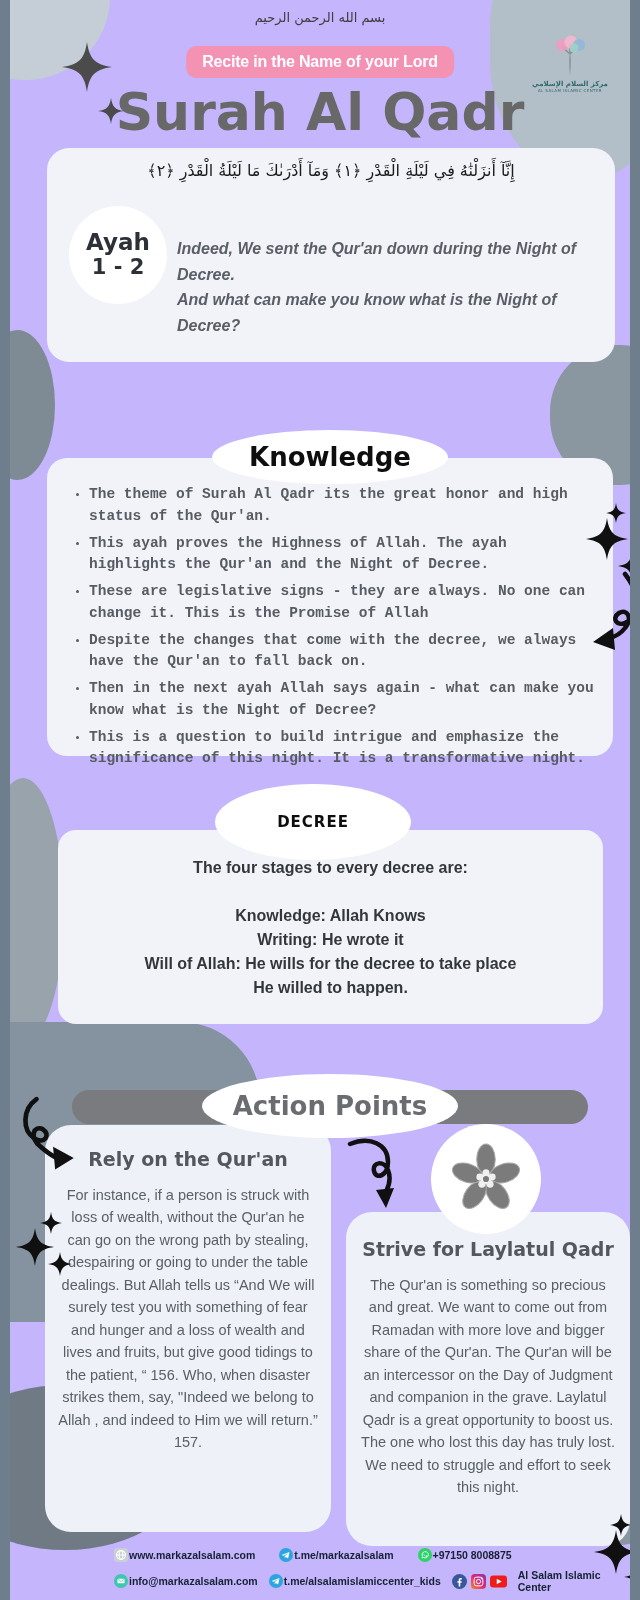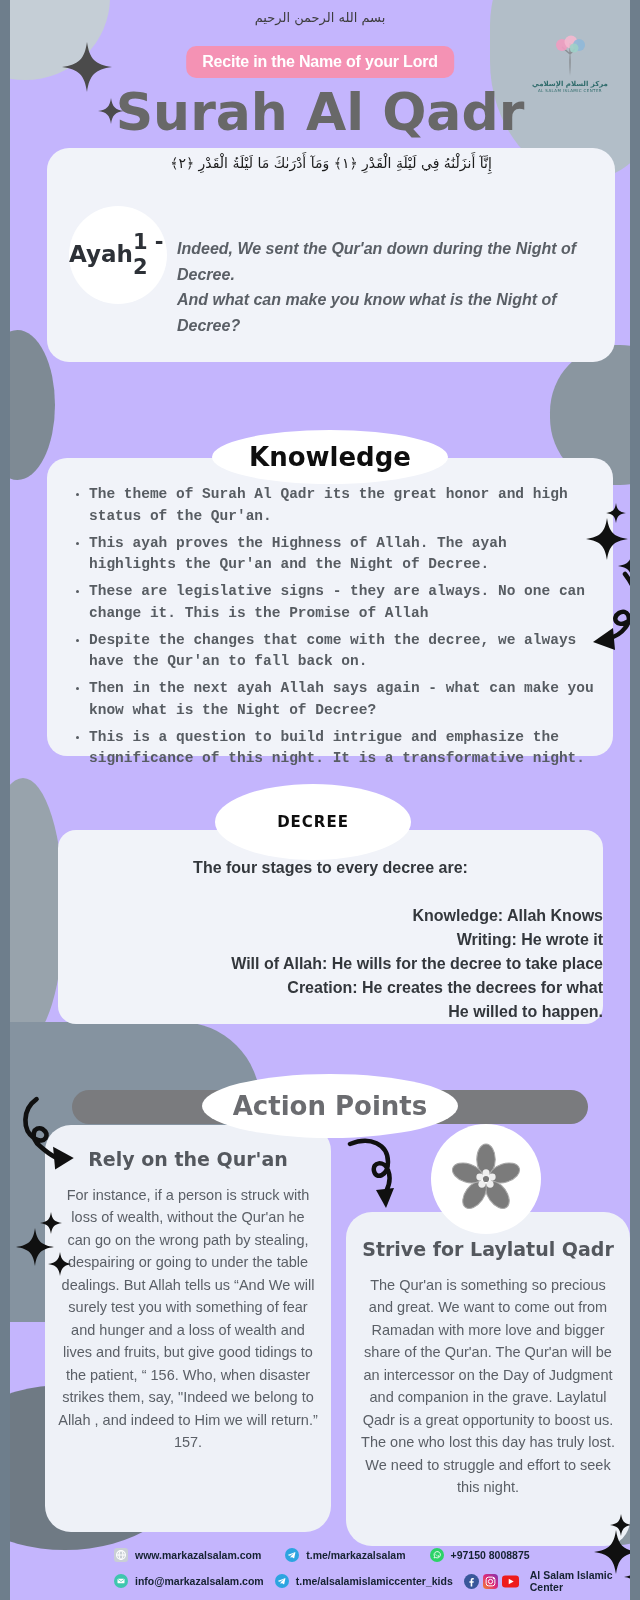--- a/index.html
+++ b/index.html
@@ -31,64 +31,64 @@
     font-family:"Liberation Sans",sans-serif;font-weight:bold;font-size:16px;letter-spacing:-0.2px;white-space:nowrap;}
   .title{position:absolute;left:0;top:82px;width:100%;text-align:center;
     color:#686868;font-weight:bold;font-size:52px;letter-spacing:0px;}
   .logo{position:absolute;right:14px;top:34px;width:92px;text-align:center;}
   .logo svg{display:block;margin:0 auto;}
   .logo .ar{font-size:7px;color:#2F6B6B;font-weight:bold;line-height:1.2;}
   .logo .en{font-size:4px;color:#2F6B6B;letter-spacing:.4px;}
   
   .card{position:absolute;background:#F1F3F9;border-radius:22px;}
   .ayah-card{left:37px;top:148px;width:568px;height:214px;}
-  .ayah-arabic{position:absolute;left:0;top:7px;width:100%;text-align:center;direction:rtl;
-    font-size:14px;color:#1b1b1b;}
+  .ayah-arabic{position:absolute;left:0;top:13px;width:100%;text-align:center;direction:rtl;
+    font-size:16px;color:#1b1b1b;}
   .ayah-circle{position:absolute;left:22px;top:58px;width:98px;height:98px;border-radius:50%;
-    background:#fff;display:flex;flex-direction:row;align-items:center;justify-content:center;
+    background:#fff;display:flex;flex-direction:column;align-items:center;justify-content:center;
     color:#2D3137;font-weight:bold;}
   .ayah-circle .l1{font-size:23px;line-height:1.1;}
   .ayah-circle .l2{font-size:21px;line-height:1.2;}
   .ayah-trans{position:absolute;left:130px;top:88px;width:428px;
     font-family:"Liberation Sans",sans-serif;font-style:italic;font-weight:bold;
     font-size:16px;color:#5A5F66;line-height:1.6;}
   
   .oval{position:absolute;background:#fff;border-radius:50%;display:flex;align-items:center;justify-content:center;z-index:3;}
   .knowledge-oval{left:202px;top:430px;width:236px;height:54px;color:#0E0E0E;font-weight:bold;font-size:26px;}
   .knowledge-card{left:37px;top:458px;width:566px;height:298px;border-radius:20px;z-index:2;}
   .knowledge-card ul{margin:26px 18px 0 14px;padding-left:28px;}
   .knowledge-card li{font-family:Liberation Mono, monospace;font-weight:bold;font-size:14.5px;
     color:#575C62;line-height:1.5;margin-bottom:5px;}
   .knowledge-card li::marker{color:#575C62;font-size:11px;}
   
   .decree-oval{left:205px;top:784px;width:196px;height:76px;color:#0E0E0E;font-weight:bold;
     font-size:15px;letter-spacing:1px;}
   .decree-card{left:48px;top:830px;width:545px;height:194px;border-radius:18px;z-index:2;}
   .decree-text{position:absolute;left:0;top:26px;width:100%;text-align:center;
     font-family:"Liberation Sans",sans-serif;font-weight:bold;font-size:16px;color:#33373C;line-height:1.5;}
-  .decree-stages{margin-top:24px;text-align:right;}
+  .decree-stages{margin-top:24px;}
   
   .action-bar{position:absolute;left:62px;top:1090px;width:516px;height:34px;border-radius:17px;background:#7A7B7E;z-index:2;}
   .action-oval{left:192px;top:1074px;width:256px;height:64px;color:#6B6C70;font-weight:bold;font-size:26px;}
   .action-card{background:#EEF1F7;border-radius:26px;z-index:2;}
   .left-card{left:35px;top:1125px;width:286px;height:407px;}
   .right-card{left:336px;top:1212px;width:284px;height:334px;}
   .action-card h3{margin:0;text-align:center;color:#54585E;font-size:19px;font-weight:bold;}
   .left-card h3{margin-top:23px;}
   .right-card h3{margin-top:26px;}
   .action-card p{margin:14px 13px 0;text-align:center;
     font-family:"Liberation Sans",sans-serif;font-weight:normal;font-size:14.5px;color:#5A5F66;line-height:1.55;}
   .flower-circle{position:absolute;left:421px;top:1124px;width:110px;height:110px;border-radius:50%;
     background:#fff;z-index:3;display:flex;align-items:center;justify-content:center;}
   
   .footer{position:absolute;left:104px;top:1548px;width:520px;
     font-family:"Liberation Sans",sans-serif;font-weight:bold;font-size:10.5px;color:#152231;z-index:4;}
   .footer .row{display:flex;align-items:center;gap:24px;margin-bottom:7px;}
   .footer .row2{gap:11px;}
-  .f-item{display:inline-flex;align-items:center;gap:7px;white-space:nowrap;}
+  .f-item{display:inline-flex;align-items:center;gap:1px;white-space:nowrap;}
   .f-item svg{display:block;}
   .socials{display:inline-flex;align-items:center;gap:4px;}
 </style>
 </head>
 <body>
 
 <div id="poster">
 
   <div class="blob blob-tl"></div>
   <div class="blob blob-tr"></div>
@@ -174,21 +174,20 @@
   </div>
 
   <div class="oval decree-oval">DECREE</div>
   <div class="card decree-card">
     <div class="decree-text">
       <div>The four stages to every decree are:</div>
       <div class="decree-stages">
         <div>Knowledge: Allah Knows</div>
         <div>Writing: He wrote it</div>
         <div>Will of Allah: He wills for the decree to take place</div>
-        <div>Creation: He creates the decrees for what</div>
         <div>He willed to happen.</div>
       </div>
     </div>
   </div>
 
   <div class="action-bar"></div>
   <div class="oval action-oval">Action Points</div>
 
   <div class="doodle" style="left:10px;top:1093px;width:62px;height:80px;z-index:4;">
     <svg viewBox="0 0 60 90">

